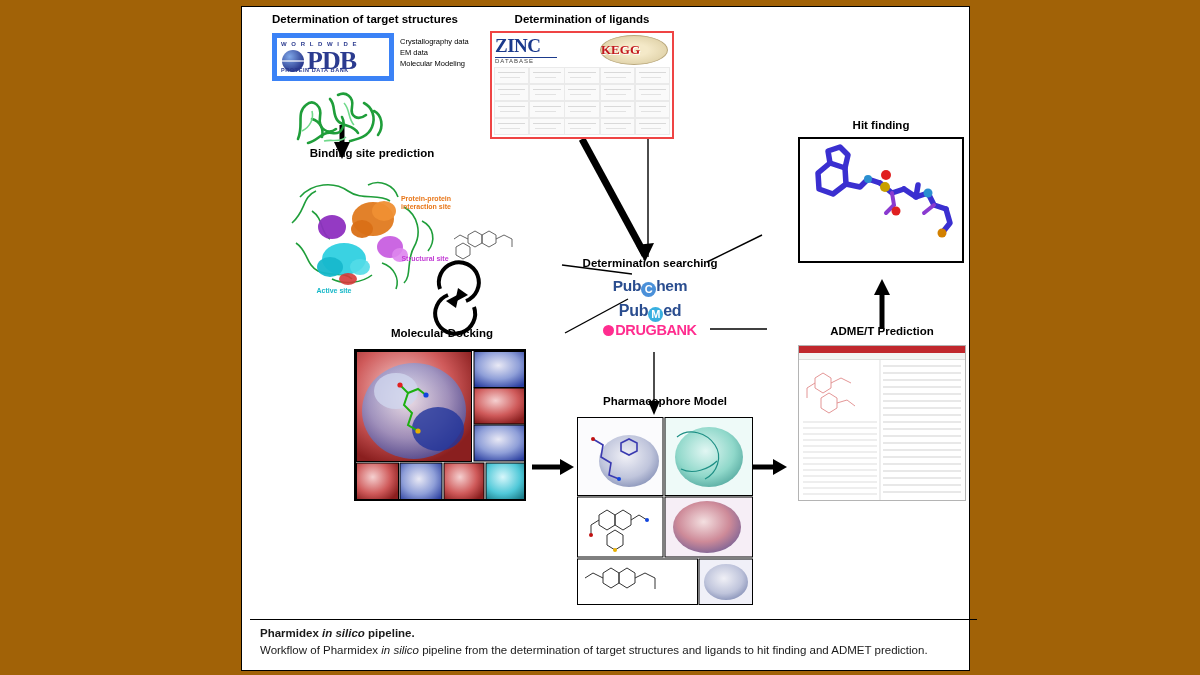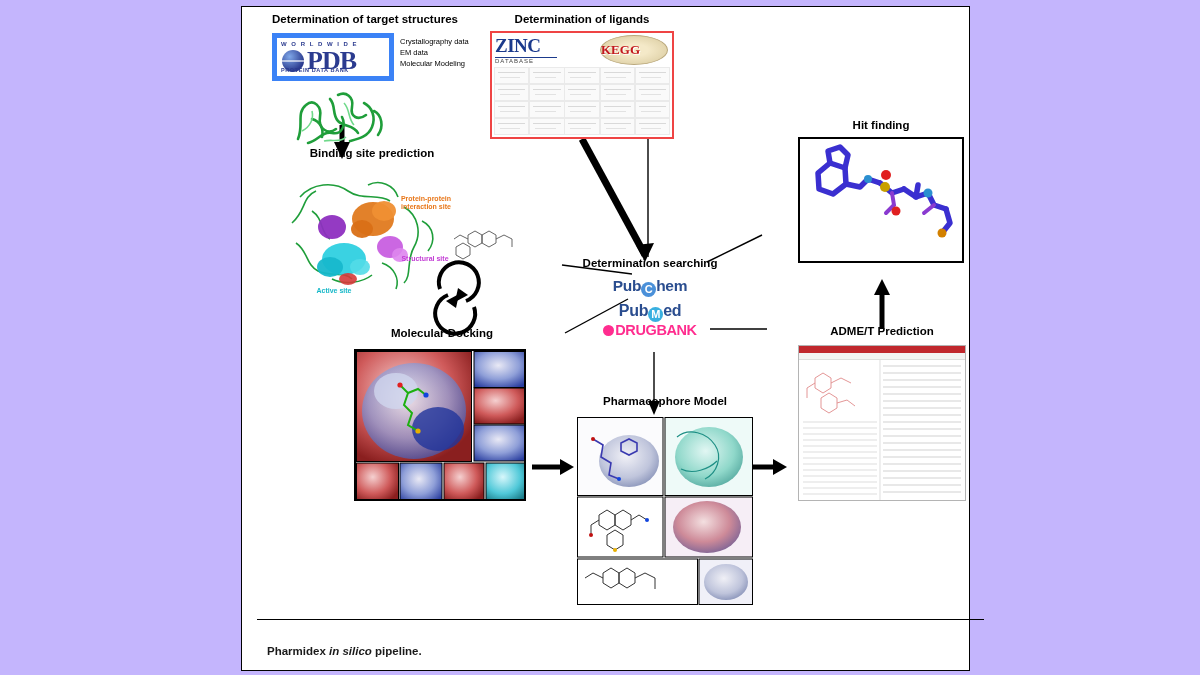--- a/index.html
+++ b/index.html
@@ -10,48 +10,48 @@
   body {
     width: 1200px;
     height: 675px;
     font-family: "Liberation Sans", sans-serif;
     overflow: hidden;
   }
   .page {
     position: relative;
     width: 1200px;
     height: 675px;
-    background: #c4b5fd;
+    background: #a16207;
   }
   .figure-frame {
     position: absolute;
     left: 241px;
     top: 6px;
     width: 729px;
     height: 665px;
     border: 1.5px solid #000;
     box-sizing: border-box;
     background: #fff;
   }
   .diagram-area {
     position: absolute;
     left: 0; top: 0;
     width: 100%;
     height: 612px;
     overflow: hidden;
   }
   .caption-area {
     position: absolute;
-    left: 15px;
+    left: 8px;
     top: 612px;
     width: 100%;
     height: 51px;
     border-top: 1.5px solid #000;
     box-sizing: border-box;
-    padding: 24px 10px 0 10px;
+    padding: 6px 10px 0 10px;
   }
   .caption-title {
     font-size: 11.5px;
     font-weight: bold;
     color: #1a1a1a;
     line-height: 1.35;
   }
   .caption-title .ital { font-style: italic; }
   .caption-body {
     font-size: 11.5px;
@@ -640,16 +640,21 @@
       </div>
 
     </div>
 
     <div class="caption-area">
       <div class="caption-title">
         <span>Pharmidex</span>
         <span class="ital">in silico</span>
         <span>pipeline.</span>
       </div>
+      <div class="caption-body">
+        <span>Workflow of Pharmidex</span>
+        <span class="ital">in silico</span>
+        <span>pipeline from the determination of target structures and ligands to hit finding and ADMET prediction.</span>
+      </div>
     </div>
 
   </div>
 </div>
 
 </body></html>

